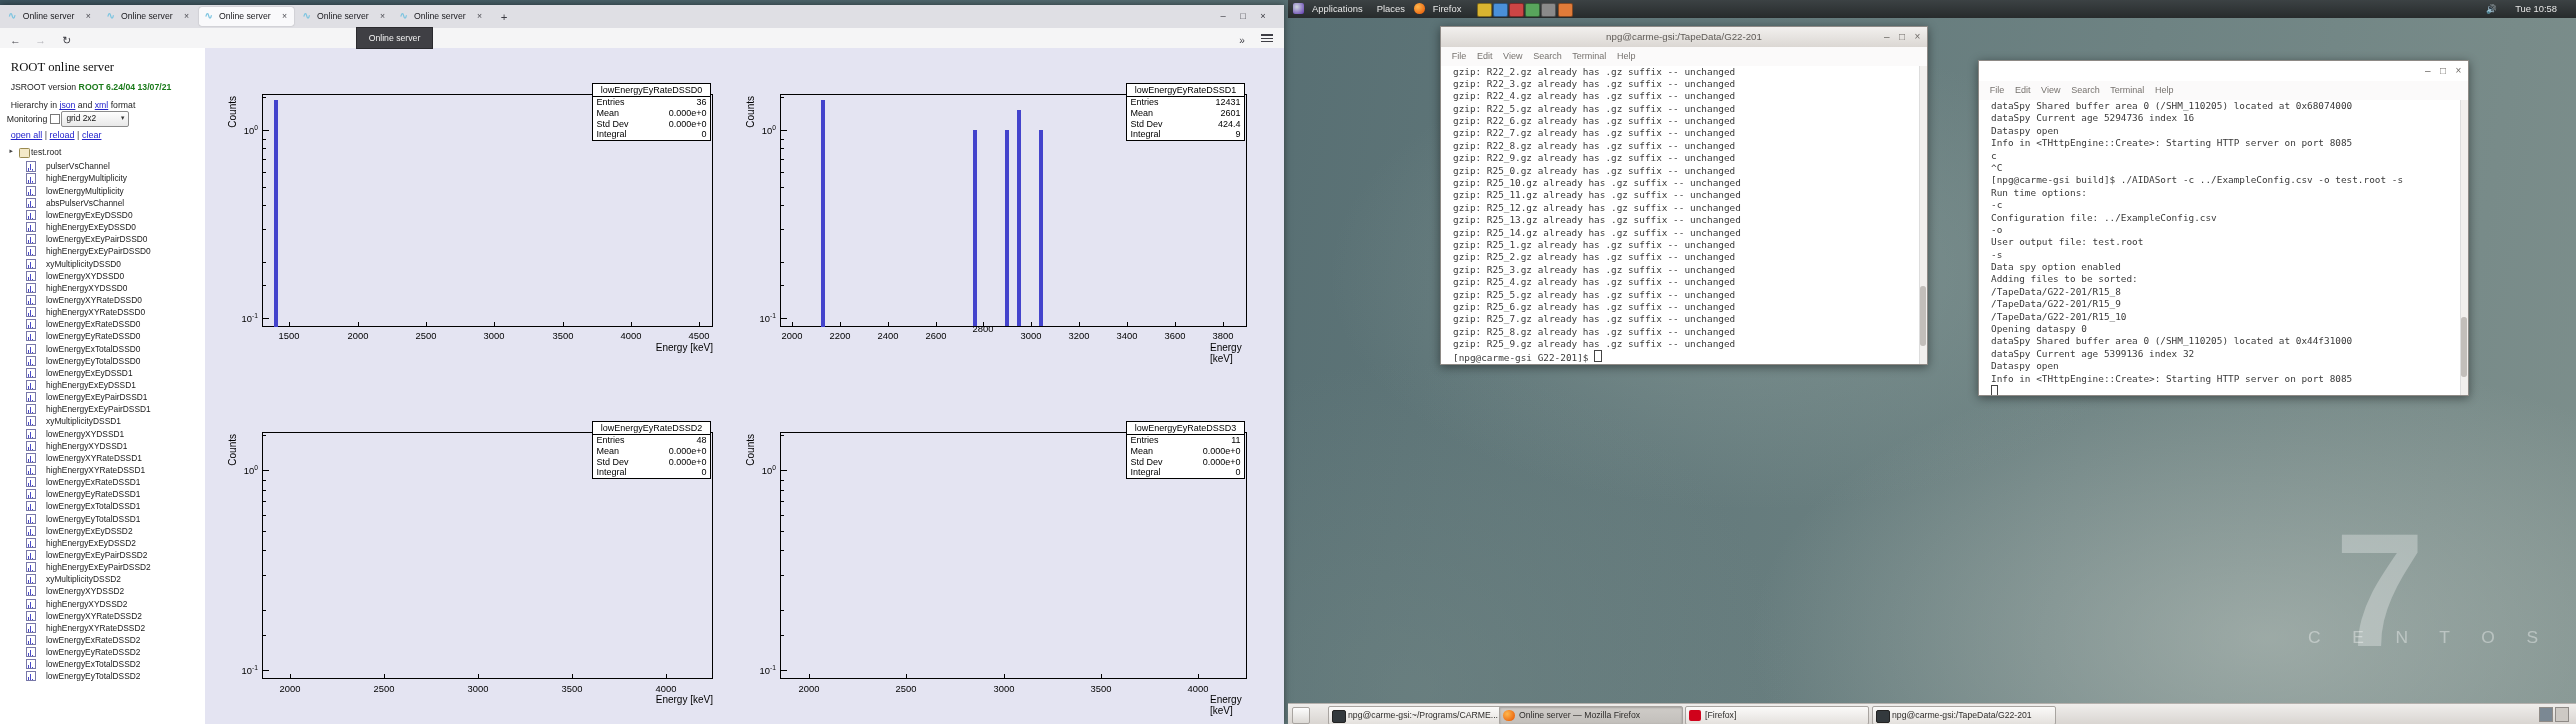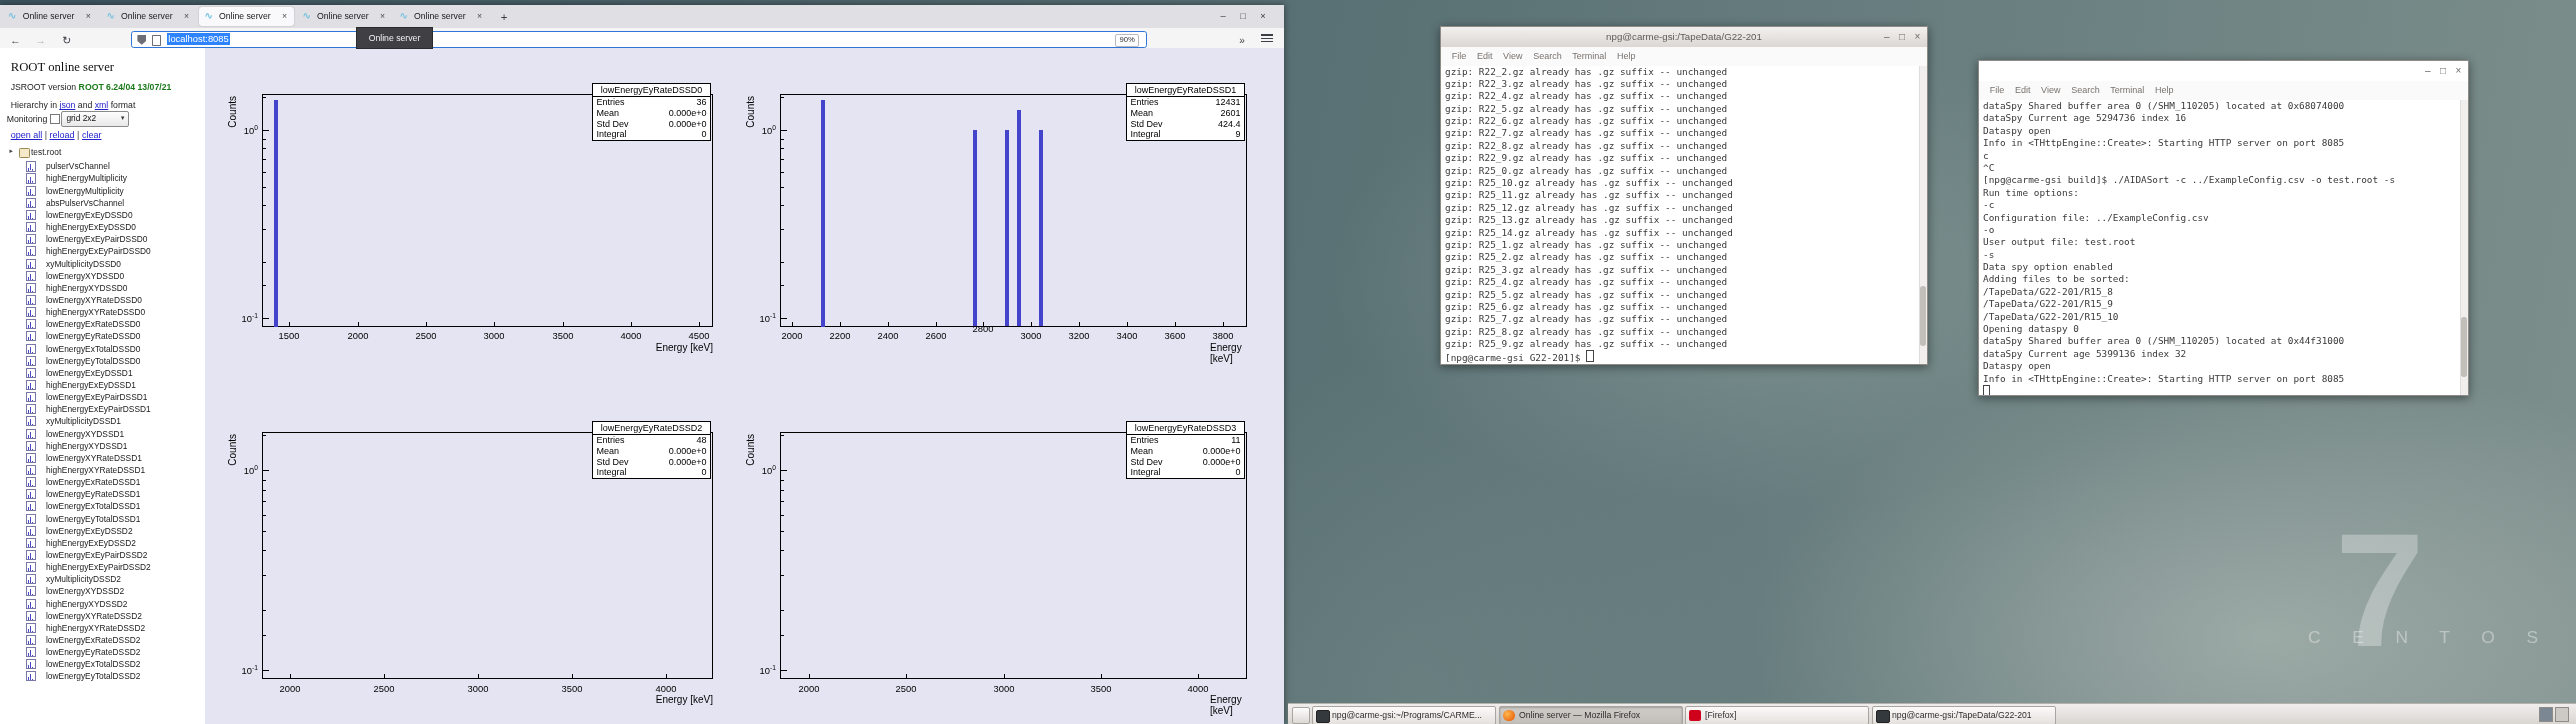--- a/index.html
+++ b/index.html
@@ -102,21 +102,21 @@
   .term{position:absolute;background:#fff;border:0.7px solid #8e8a86;box-shadow:0 2px 9.4px rgba(0,0,0,.45);box-sizing:border-box;}
   .term .ttl{position:absolute;left:0;top:0;width:100%;height:20px;background:linear-gradient(#f2f0ee,#dbd7d3);
     border-bottom:0.7px solid #bcb8b4;text-align:center;line-height:20px;font-size:9.7px;color:#5f5b57;}
   .term .tbtns{position:absolute;right:6.7px;top:0;height:20px;line-height:19px;font-size:10px;color:#6e6a66;}
   .term .tbtns span{margin-left:9.4px;}
   .term .menu{position:absolute;left:0;top:20px;width:100%;height:19px;background:#fbfafa;border-bottom:0.7px solid #e3e0dd;
     font-size:9px;color:#77736f;line-height:19px;}
   .term .menu span{margin-left:10.7px;}
   .term .body{position:absolute;left:0;top:39px;right:0;bottom:0;background:#fff;overflow:hidden;
     font-family:"DejaVu Sans Mono",monospace;font-size:9.4px;color:#3a3a3a;}
-  .term .line{position:relative;height:12.4px;line-height:12.4px;padding-left:4px;white-space:pre;}
+  .term .line{position:relative;height:12.4px;line-height:12.4px;padding-left:12px;white-space:pre;}
   .cursor{display:inline-block;width:5.4px;height:10px;border:0.7px solid #444;vertical-align:-1.3px;}
   .term .sbar{position:absolute;right:0;top:39px;bottom:0;width:7.4px;background:#f1efed;border-left:0.7px solid #ddd;}
   .term .sthumb{position:absolute;right:0.7px;width:6px;background:#c2beba;border-radius:2.7px;}
 
   
   #taskbar{left:1288px;top:703px;width:1288px;height:21.5px;background:linear-gradient(#f0eeec,#d8d4d0);
     border-top:0.7px solid #b5b1ad;box-sizing:border-box;}
   #show-desktop{position:absolute;left:4px;top:3.4px;width:16px;height:14.8px;border:0.7px solid #a8a4a0;border-radius:2px;
     background:linear-gradient(#fdfdfd,#dcd9d5);}
   .tb-btn{position:absolute;top:2px;width:182px;height:17.4px;border:0.7px solid #a8a4a0;border-radius:2px;
@@ -129,20 +129,37 @@
 </style>
 </head>
 <body>
 
 <div id="screen">
 
   <div id="wallpaper" class="abs"></div>
   <div id="watermark-7" class="abs">7</div>
   <div id="watermark-centos" class="abs">C E N T O S</div>
 
+  <div id="top-panel" class="abs">
+    <div class="panel-ic" style="left:5.4px;background:radial-gradient(circle at 35% 35%,#cfd8dc,#5e35b1);"></div>
+    <div class="panel-menu" style="left:17.4px;">Applications</div>
+    <div class="panel-menu" style="left:82px;">Places</div>
+    <div class="panel-ic" style="left:126px;background:radial-gradient(circle at 35% 35%,#ffb74d,#e65100);border-radius:50%;"></div>
+    <div class="panel-menu" style="left:138px;">Firefox</div>
+    <div id="tray">
+        <div class="tray-ic" style="left: 0px; background: rgb(217, 180, 48);"></div>
+        <div class="tray-ic" style="left: 16px; background: rgb(74, 144, 217);"></div>
+        <div class="tray-ic" style="left: 32px; background: rgb(204, 69, 69);"></div>
+        <div class="tray-ic" style="left: 48px; background: rgb(88, 165, 92);"></div>
+        <div class="tray-ic" style="left: 64px; background: rgb(138, 138, 138);"></div>
+        <div class="tray-ic" style="left: 81px; background: rgb(224, 123, 57);"></div>
+      </div>
+    <div id="volume-icon">🔊</div>
+    <div id="clock">Tue 10:58</div>
+  </div>
 
   <div id="firefox" class="abs">
     <div id="tabbar">
         <div class="tab" style="left: 2.7px;">
           <div class="fav">∿</div>
           <div class="tlabel">Online server</div>
           <div class="tclose">×</div>
         </div>
         <div class="tab" style="left: 101px;">
           <div class="fav">∿</div>
@@ -170,26 +187,20 @@
       <span style="left:0;">–</span>
       <span style="left:20px;">□</span>
       <span style="left:40px;">×</span>
     </div>
     <div id="tab-tooltip">Online server</div>
 
     <div id="navbar">
       <div class="nav-ic" style="left:6.7px;">←</div>
       <div class="nav-ic disabled" style="left:32px;">→</div>
       <div class="nav-ic" style="left:58px;">↻</div>
-      <div id="urlbar">
-        <div id="url-shield"></div>
-        <div id="url-pageicon"></div>
-        <div id="url-text">localhost:8085</div>
-        <div id="zoom-badge">90%</div>
-      </div>
       <div id="overflow-chevron">»</div>
       <div id="hamburger">
           <div></div>
           <div></div>
           <div></div>
         </div>
     </div>
 
     <div id="page">
       <div id="sidebar">
@@ -631,21 +642,21 @@
           <div class="line"><span class="cursor"></span></div>
         </div>
         <div class="sbar"></div>
         <div class="sthumb" style="top: 256px; height: 60px;"></div>
       </div>
     </div>
 
   <div id="taskbar" class="abs">
     <div id="show-desktop"></div>
     <div id="tb-buttons">
-        <div class="tb-btn" style="left: 24px;">
+        <div class="tb-btn" style="left: 40px;">
           <div class="tb-ic" style="background: rgb(51, 57, 61); border: 0.7px solid rgb(34, 34, 34);"></div>
           <div class="tb-lab">npg@carme-gsi:~/Programs/CARME...</div>
         </div>
         <div class="tb-btn active" style="left: 211px;">
           <div class="tb-ic" style="background: radial-gradient(circle at 35% 35%, rgb(255, 183, 77), rgb(230, 81, 0)); border-radius: 50%;"></div>
           <div class="tb-lab">Online server — Mozilla Firefox</div>
         </div>
         <div class="tb-btn" style="left: 397px;">
           <div class="tb-ic" style="background: rgb(208, 2, 27); border-radius: 2px;"></div>
           <div class="tb-lab">[Firefox]</div>

